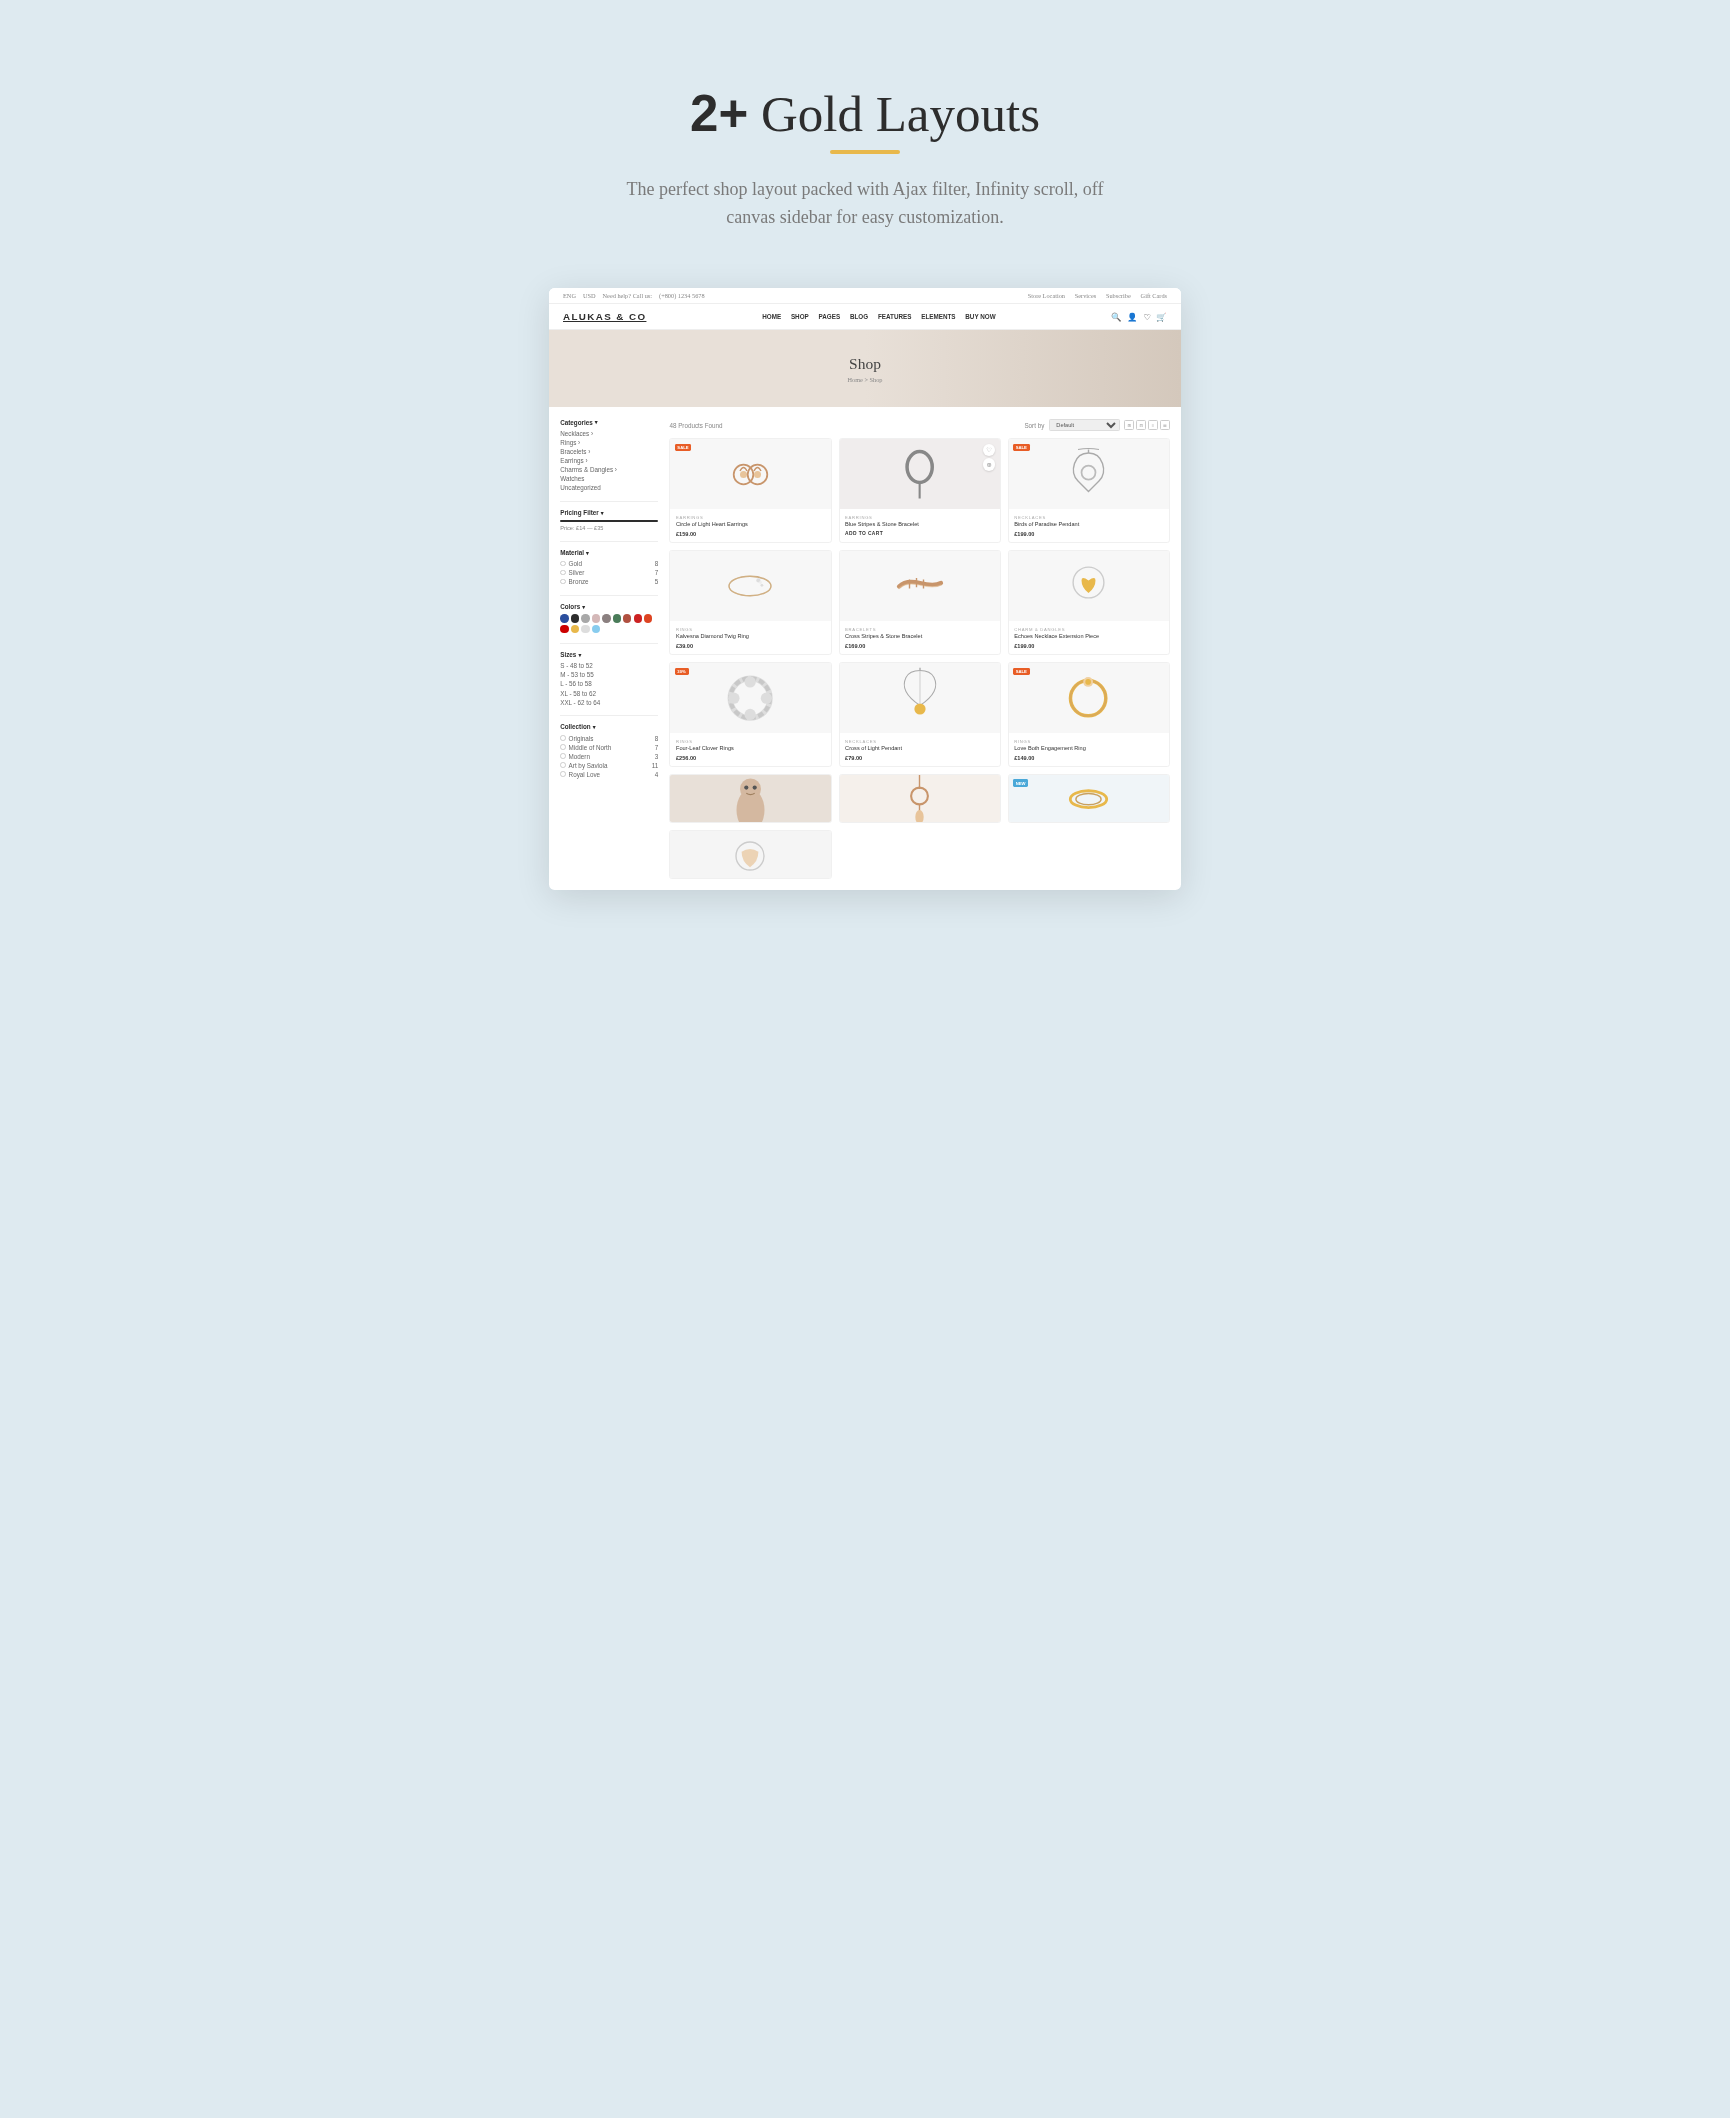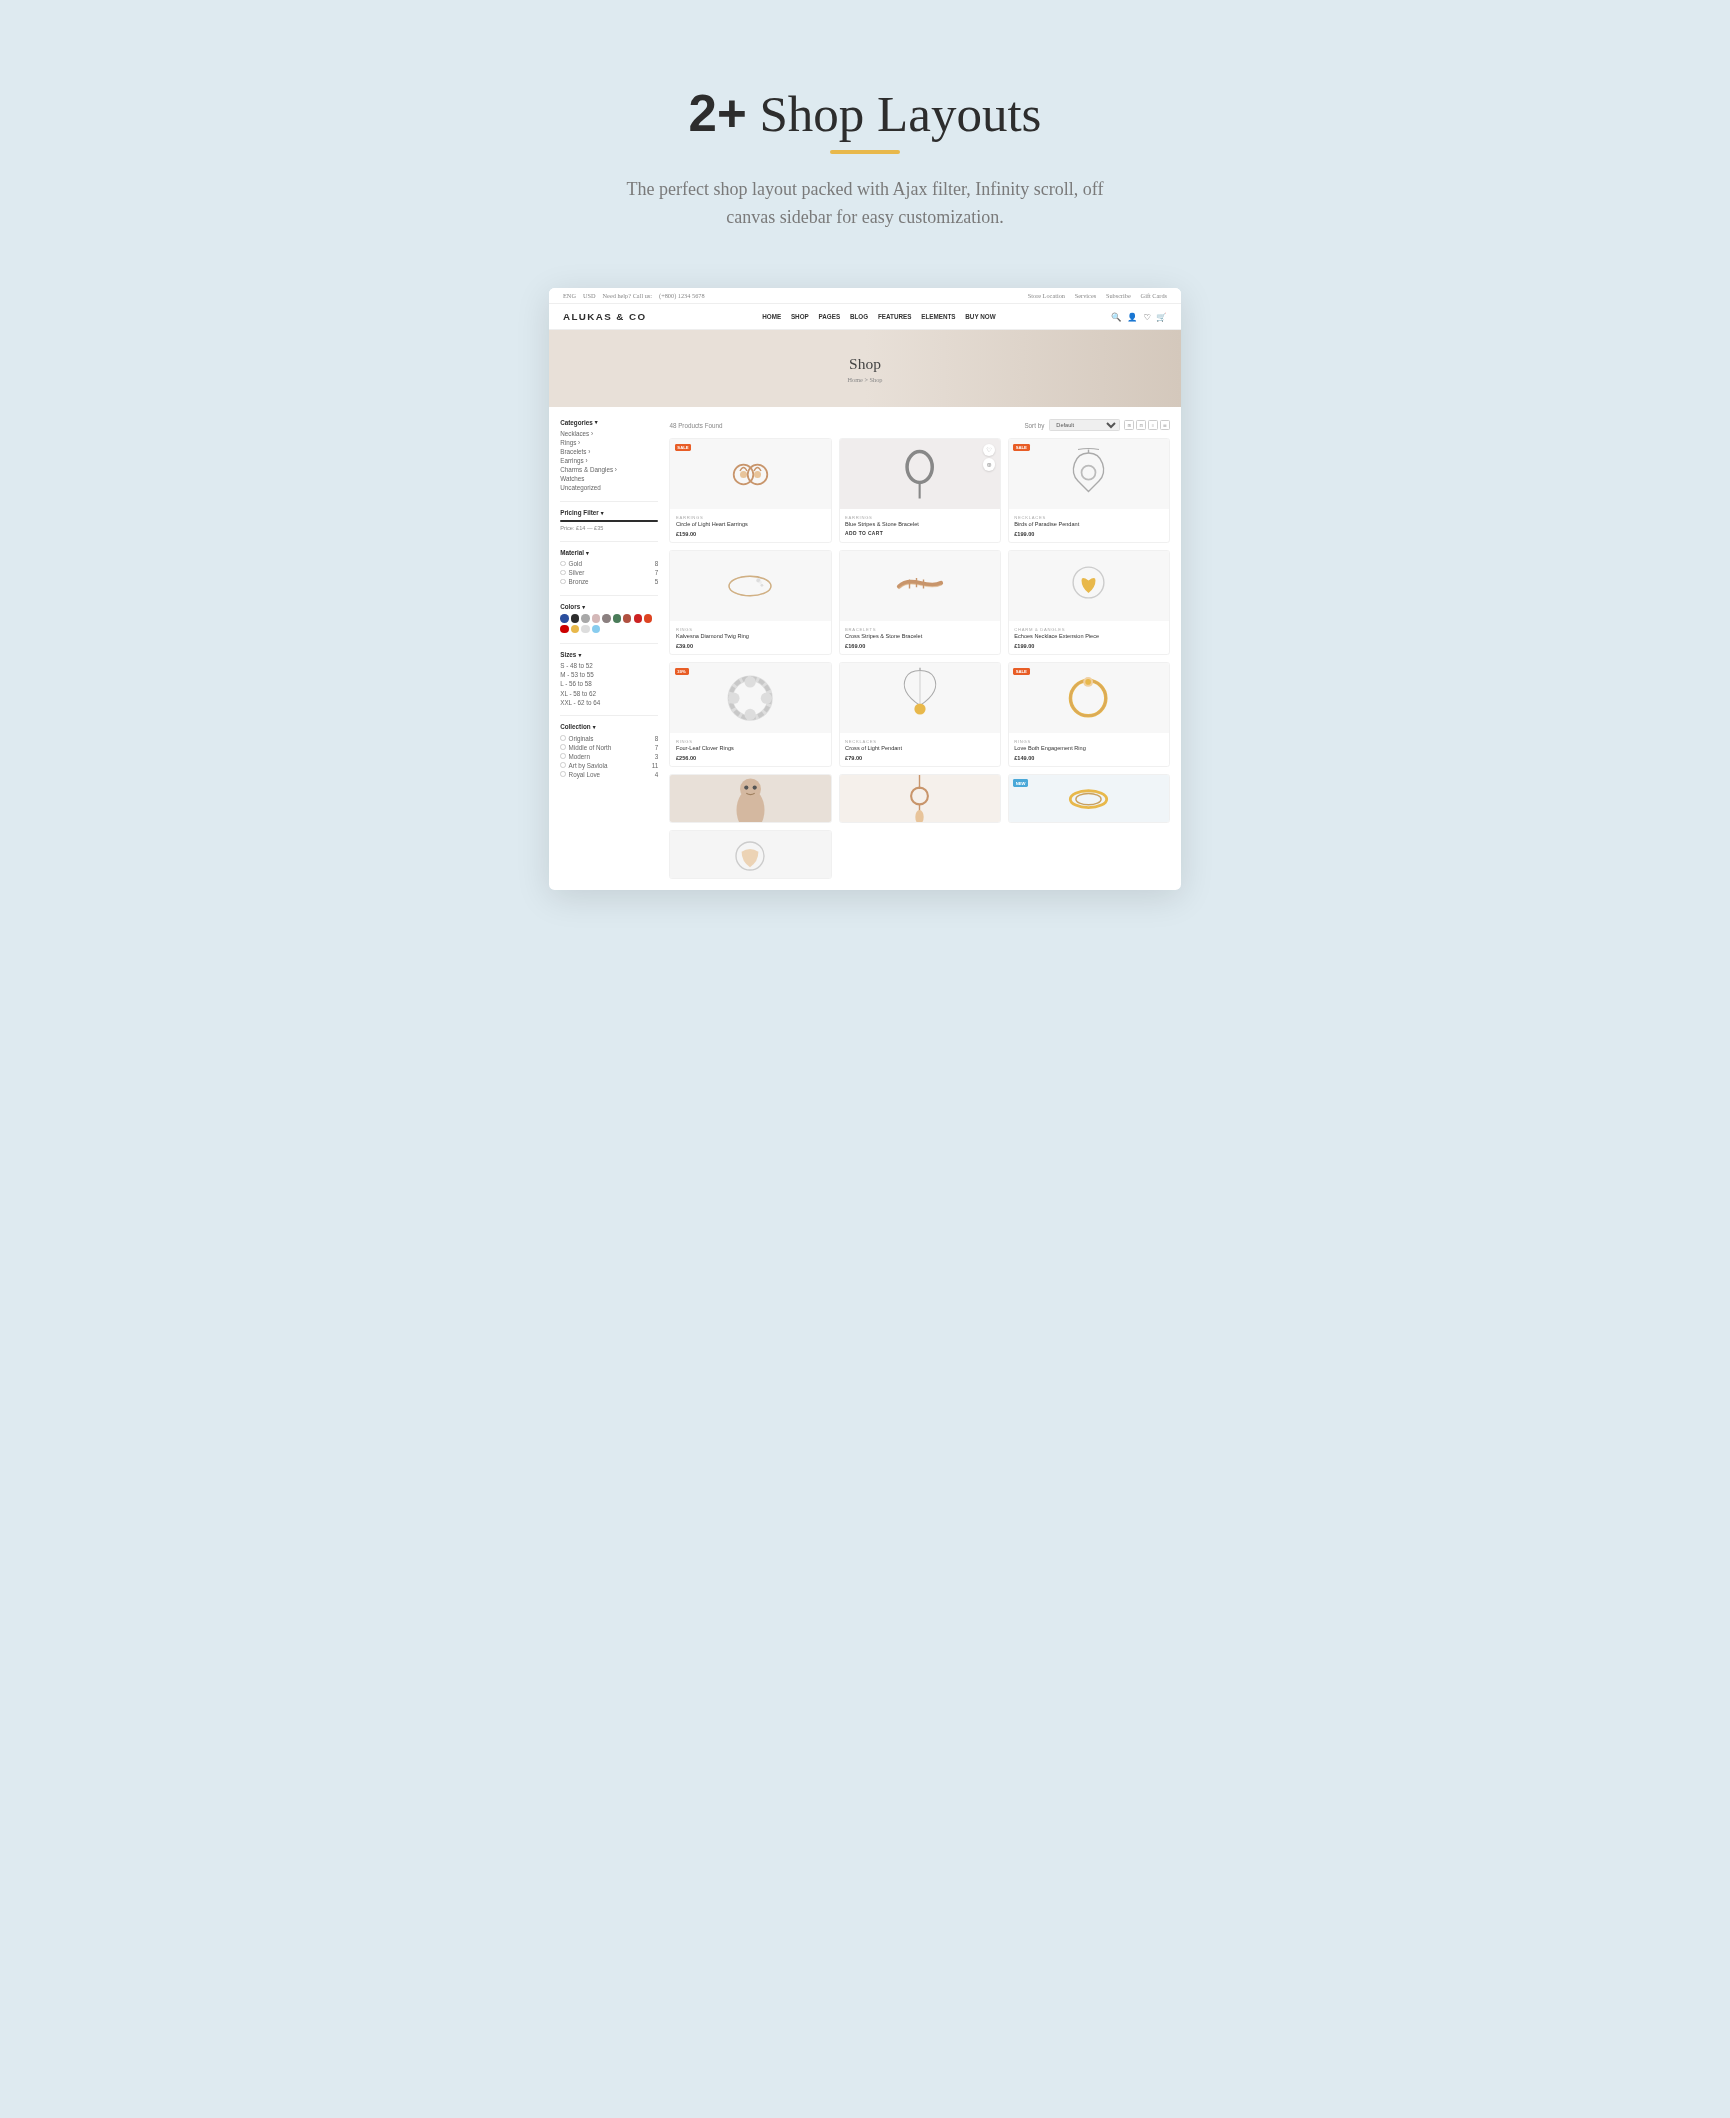--- a/index.html
+++ b/index.html
@@ -87,20 +87,21 @@
       justify-content: space-between;
       align-items: center;
     }
 
     .nav-logo {
       font-size: 9.8px;
       font-weight: 600;
       letter-spacing: 1.4px;
       color: #2d2d2d;
       font-family: Arial, sans-serif;
+      text-decoration: underline;
     }
 
     .nav-links {
       display: flex;
       gap: 9.8px;
       list-style: none;
       font-size: 6.3px;
       color: #333;
       font-family: Arial, sans-serif;
       font-weight: 600;
@@ -419,21 +420,21 @@
       font-size: 5.6px;
     }
   </style>
 </head>
 <body>
 
 <div class="page-wrapper">
 
   <div class="hero-section">
     <h1 class="hero-title">
-      <strong>2+</strong><span> Shop Layouts</span>
+      <strong>2+</strong><span> Gold Layouts</span>
     </h1>
     <div class="hero-underline"></div>
     <p class="hero-subtitle">The perfect shop layout packed with Ajax filter, Infinity scroll, off canvas sidebar for easy customization.</p>
   </div>
 
   <div class="shop-window">
 
     <div class="top-bar">
       <div class="top-bar-left">
         <span>ENG</span>

